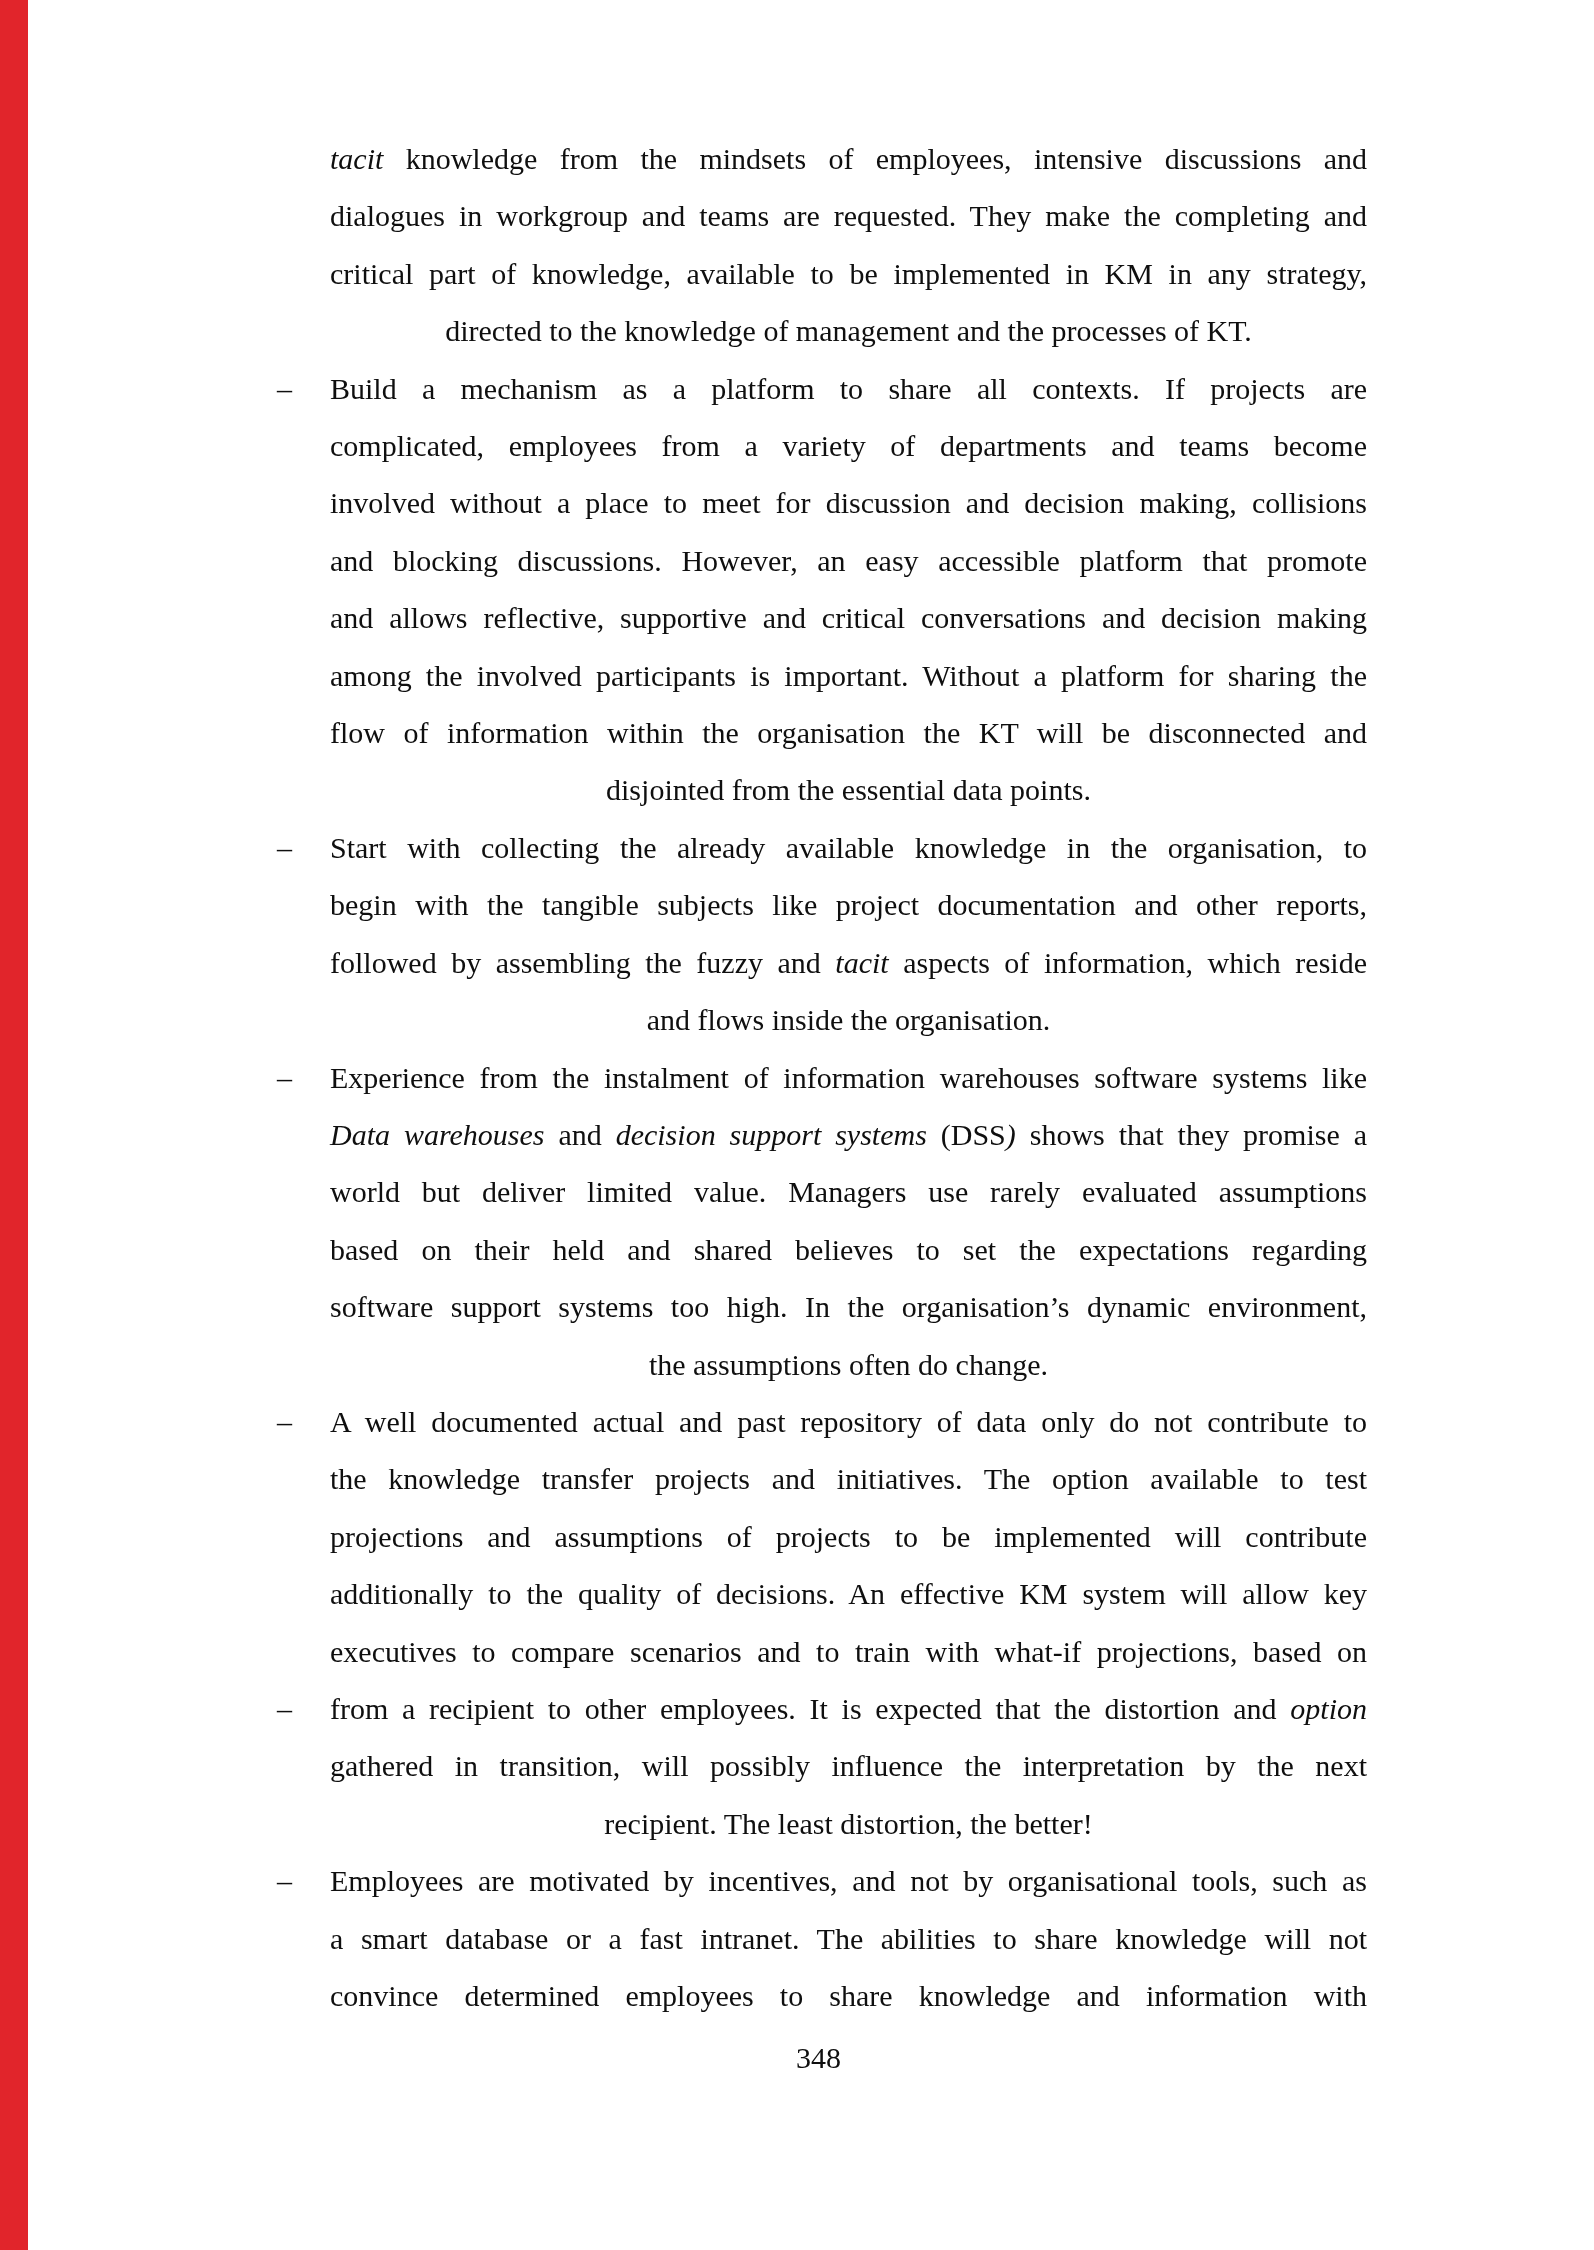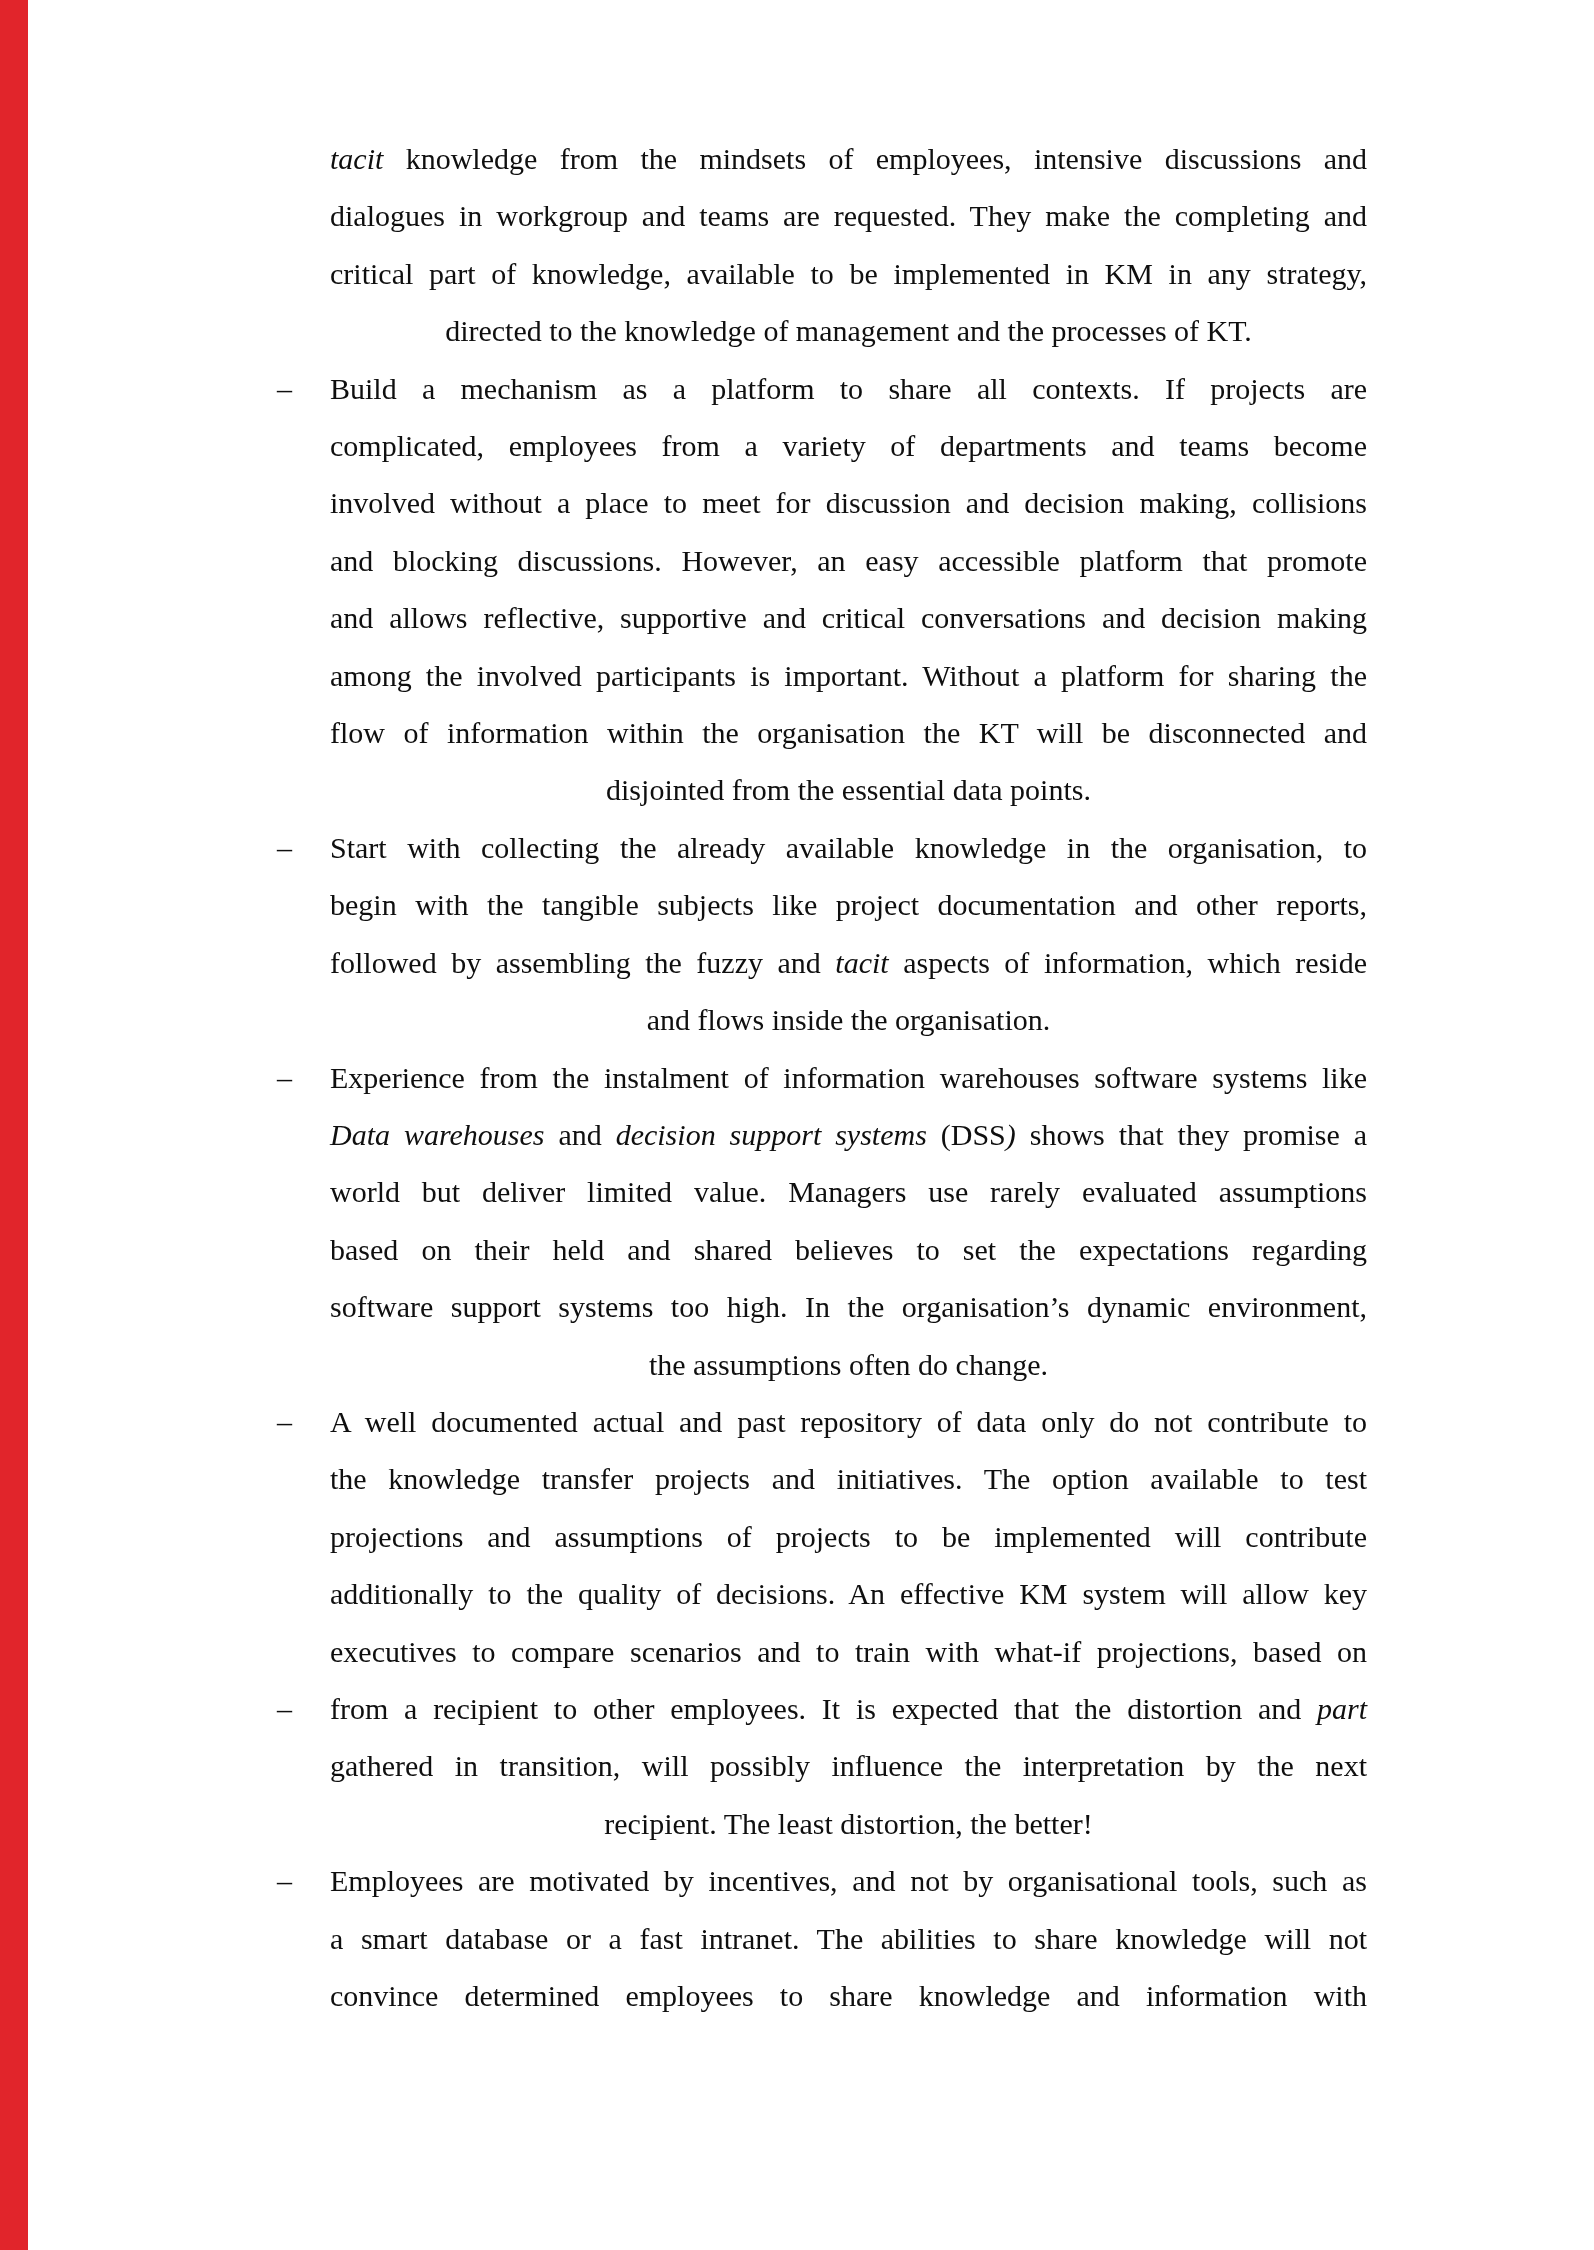--- a/index.html
+++ b/index.html
@@ -90,24 +90,25 @@
       <div class="para">
         <span class="dash">–</span>
         <div class="line j"><span>A well documented actual and past repository of data only do not contribute to</span></div>
         <div class="line j"><span>the knowledge transfer projects and initiatives. The option available to test</span></div>
         <div class="line j"><span>projections and assumptions of projects to be implemented will contribute</span></div>
         <div class="line j"><span>additionally to the quality of decisions. An effective KM system will allow key</span></div>
         <div class="line j"><span>executives to compare scenarios and to train with what-if projections, based on</span></div>
       </div>
       <div class="para">
         <span class="dash">–</span>
-        <div class="line j"><span>from a recipient to other employees. It is expected that the distortion and </span><i>part</i></div>
+        <div class="line j"><span>from a recipient to other employees. It is expected that the distortion and </span><i>option</i></div>
         <div class="line j"><span>gathered in transition, will possibly influence the interpretation by the next</span></div>
         <div class="line"><span>recipient. The least distortion, the better!</span></div>
       </div>
       <div class="para">
         <span class="dash">–</span>
         <div class="line j"><span>Employees are motivated by incentives, and not by organisational tools, such as</span></div>
         <div class="line j"><span>a smart database or a fast intranet. The abilities to share knowledge will not</span></div>
         <div class="line j"><span>convince determined employees to share knowledge and information with</span></div>
       </div>
     </section>
+  <div class="pagenum">348</div>
 </main>
 
 </body></html>

